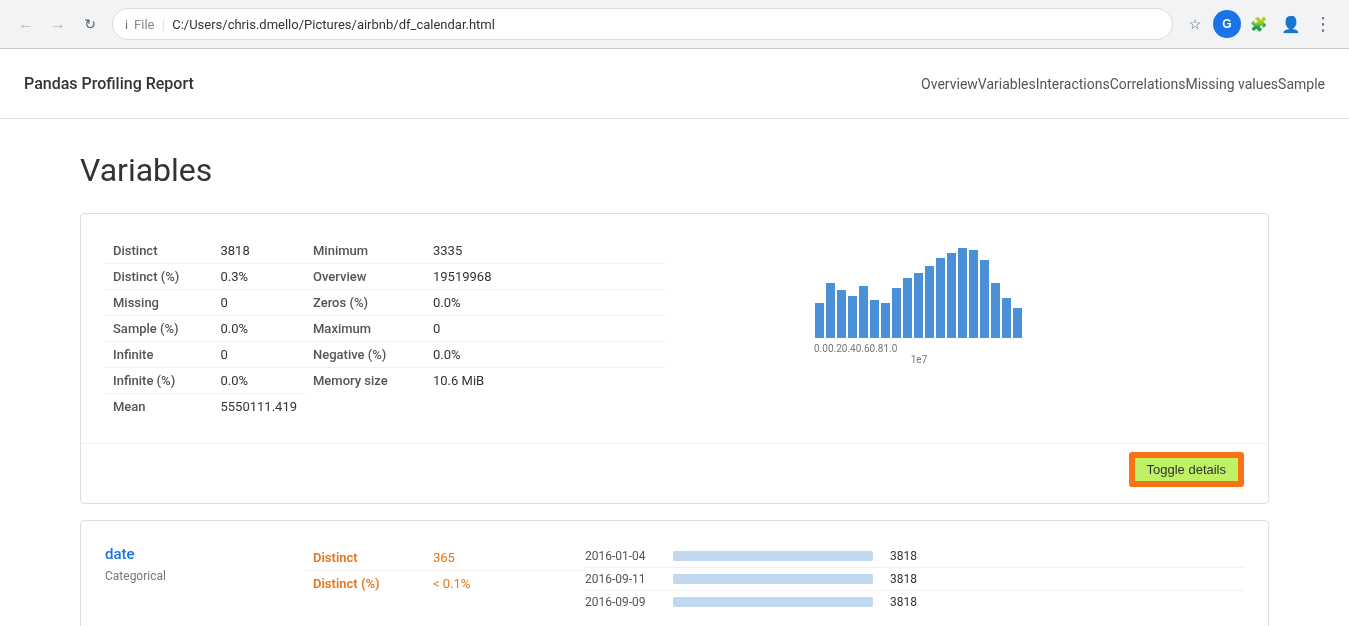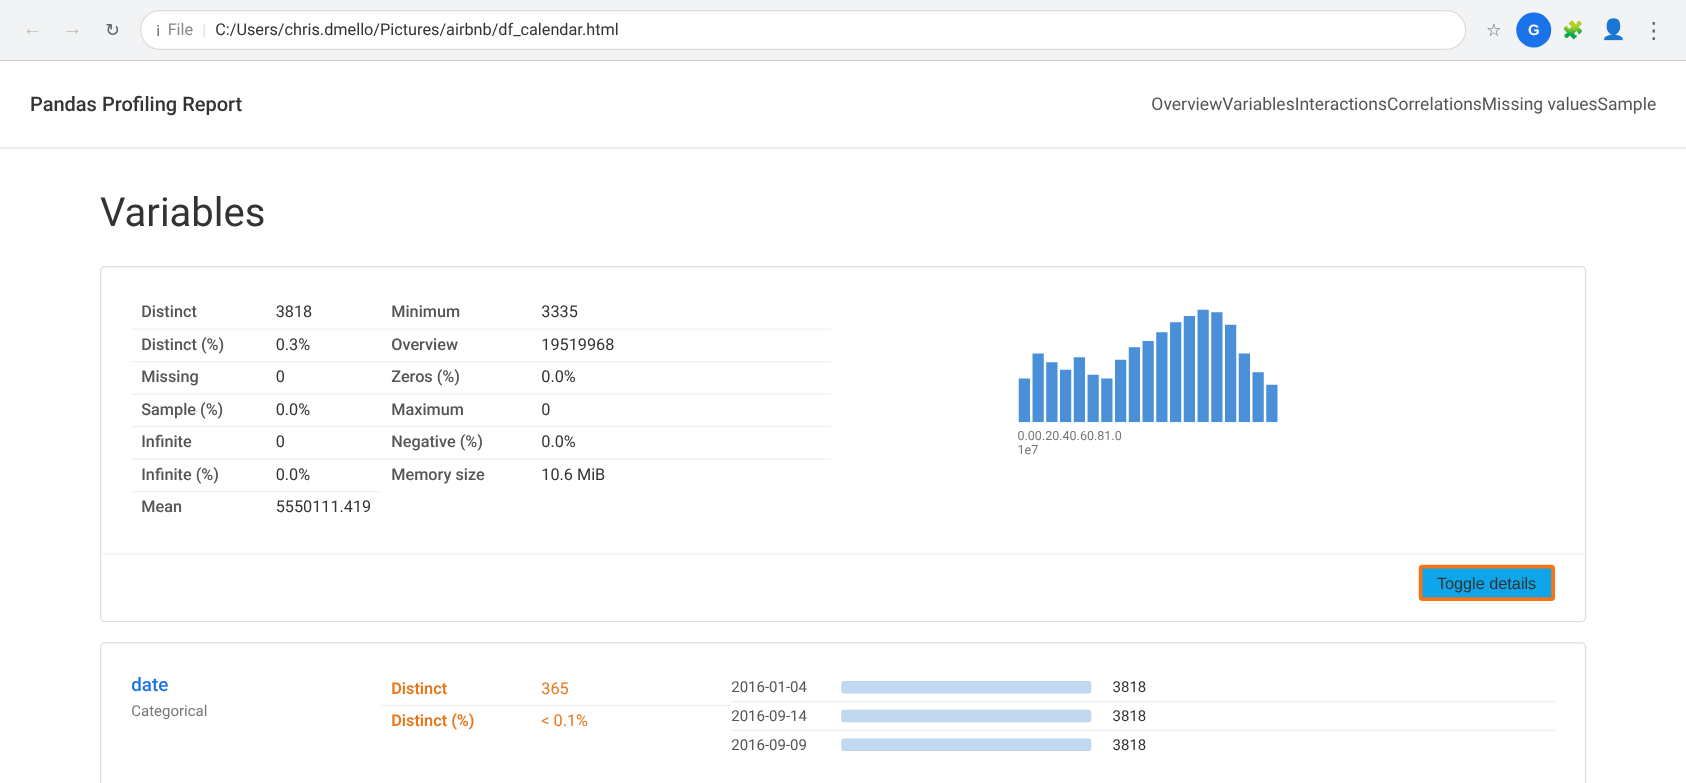--- a/index.html
+++ b/index.html
@@ -223,38 +223,38 @@
       height: 100px;
     }
     .histogram-xaxis {
       display: flex;
       width: 210px;
       font-size: 10px;
       color: #777;
       margin-top: 2px;
     }
     .histogram-scale {
-      text-align: left;
+      text-align: center;
       font-size: 10px;
       color: #777;
       width: 210px;
     }
 
     
     .toggle-details-row {
       display: flex;
       justify-content: flex-end;
       padding: 8px 24px 16px 24px;
       border-top: 1px solid #f0f0f0;
     }
     .toggle-btn {
       font-size: 13px;
       color: #333;
-      background: #0ea5e9;
-      border: 3px solid #f97316;
+      background: #bef264;
+      border: 6px solid #f97316;
       border-radius: 3px;
       padding: 4px 12px;
       cursor: pointer;
     }
 
     
     .date-card-inner {
       padding: 24px;
       display: grid;
       grid-template-columns: 200px 280px 1fr;
@@ -492,21 +492,21 @@
         <div class="date-bar-col">
           <div class="date-bars">
             <div class="date-bar-row">
               <span class="date-label">2016-01-04</span>
               <div class="date-bar-outer">
                 <div class="date-bar-inner" style="width:100%;"></div>
               </div>
               <span class="date-count">3818</span>
             </div>
             <div class="date-bar-row">
-              <span class="date-label">2016-09-14</span>
+              <span class="date-label">2016-09-11</span>
               <div class="date-bar-outer">
                 <div class="date-bar-inner" style="width:100%;"></div>
               </div>
               <span class="date-count">3818</span>
             </div>
             <div class="date-bar-row">
               <span class="date-label">2016-09-09</span>
               <div class="date-bar-outer">
                 <div class="date-bar-inner" style="width:100%;"></div>
               </div>

